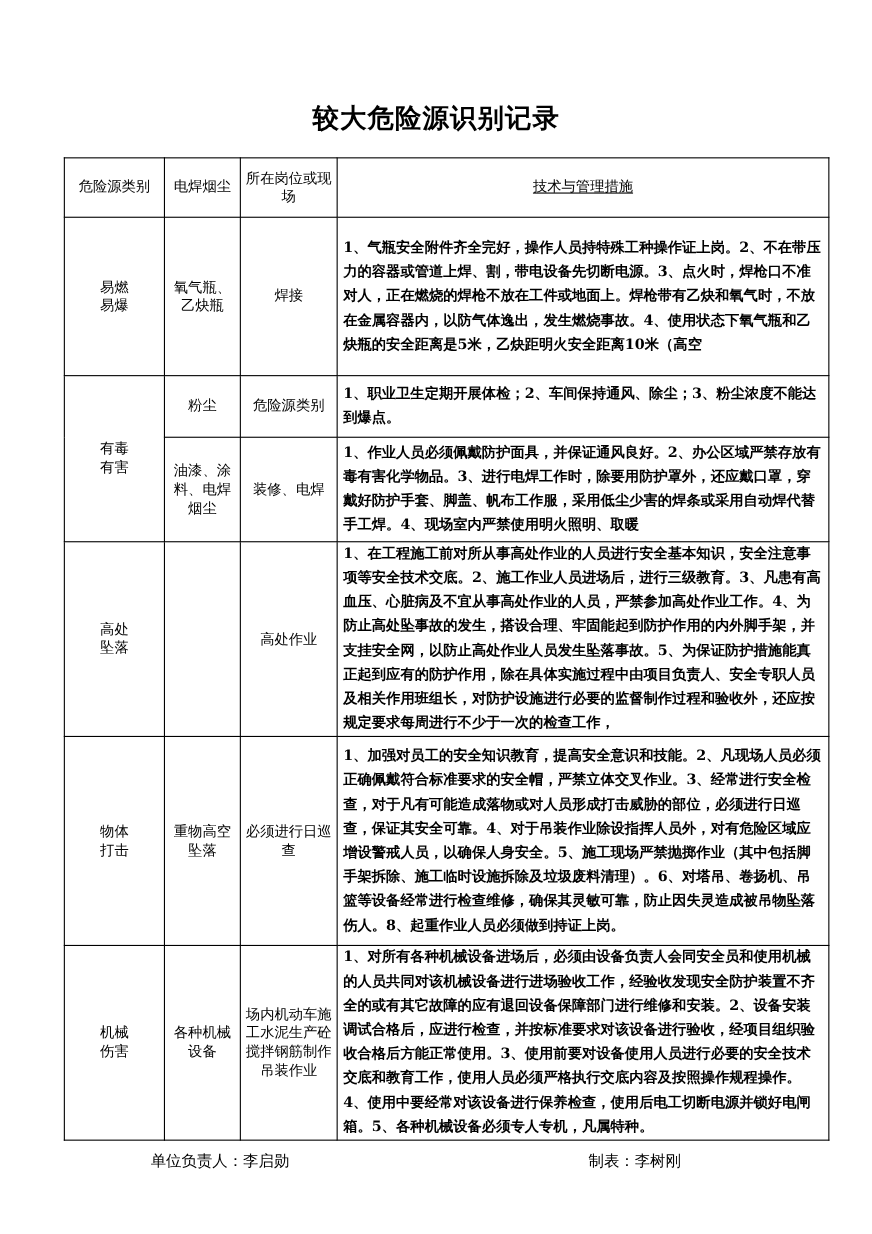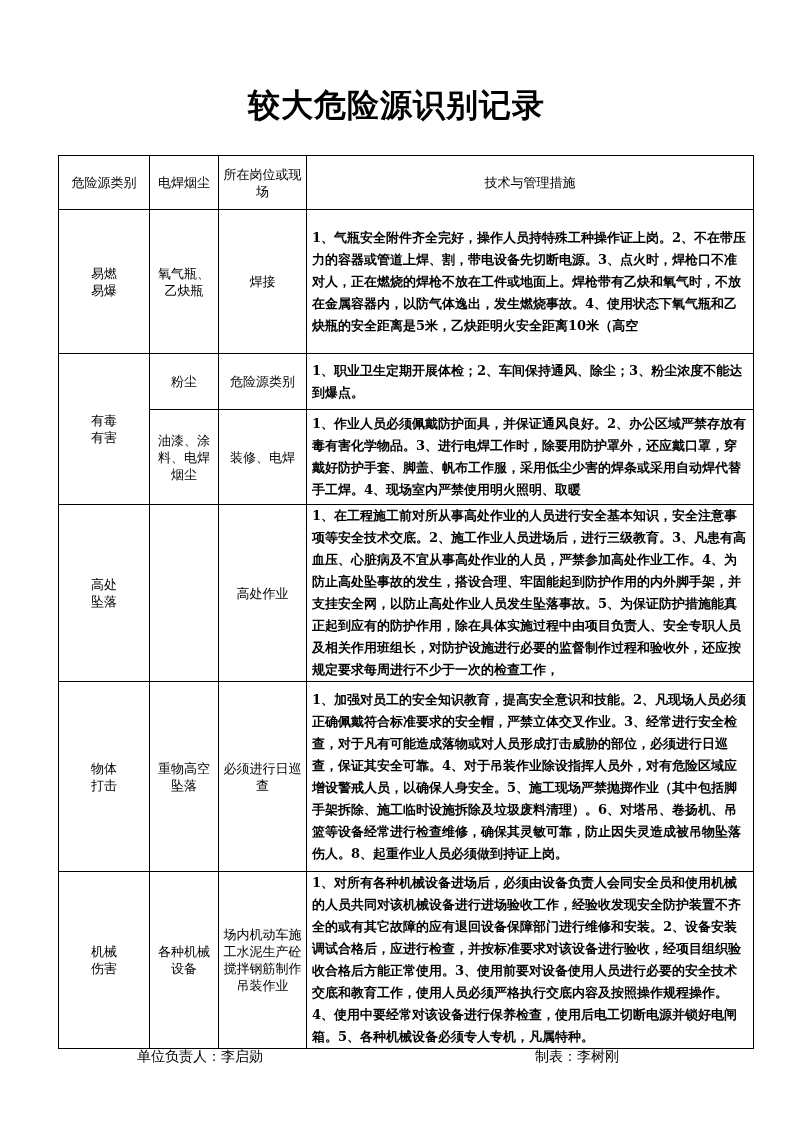--- a/index.html
+++ b/index.html
@@ -14,53 +14,53 @@
       overflow: hidden;
       font-family: "DejaVu Serif", "Liberation Serif", serif;
       color: #000;
     }
     .title {
       position: absolute;
       left: 0;
       top: 88px;
       width: 793px;
       text-align: center;
-      font-family: Liberation Mono, monospace;
+      font-family: Liberation Sans, sans-serif;
       font-weight: bold;
-      font-size: 32px;
+      font-size: 24px;
       letter-spacing: 1px;
       line-height: 40px;
     }
     table.grid {
       position: absolute;
       left: 58px;
       top: 143px;
       width: 695px;
       border-collapse: collapse;
       table-layout: fixed;
       font-size: 13px;
-      margin-top: 12px;
     }
     table.grid td {
       border: 1.5px solid #000;
       padding: 0;
       vertical-align: middle;
       text-align: center;
       line-height: 17px;
       overflow: hidden;
     }
     table.grid td.measure {
       text-align: left;
       padding: 0 4px 0 5px;
       line-height: 22px;
       font-size: 13px;
       font-weight: bold;
     }
     td.head-measure {
       text-align: center !important;
+      text-decoration: underline;
     }
     .cell-text {
       display: inline-block;
       padding: 0 4px;
     }
     .footer {
       position: absolute;
       top: 1046px;
       font-size: 14px;
       line-height: 20px;

